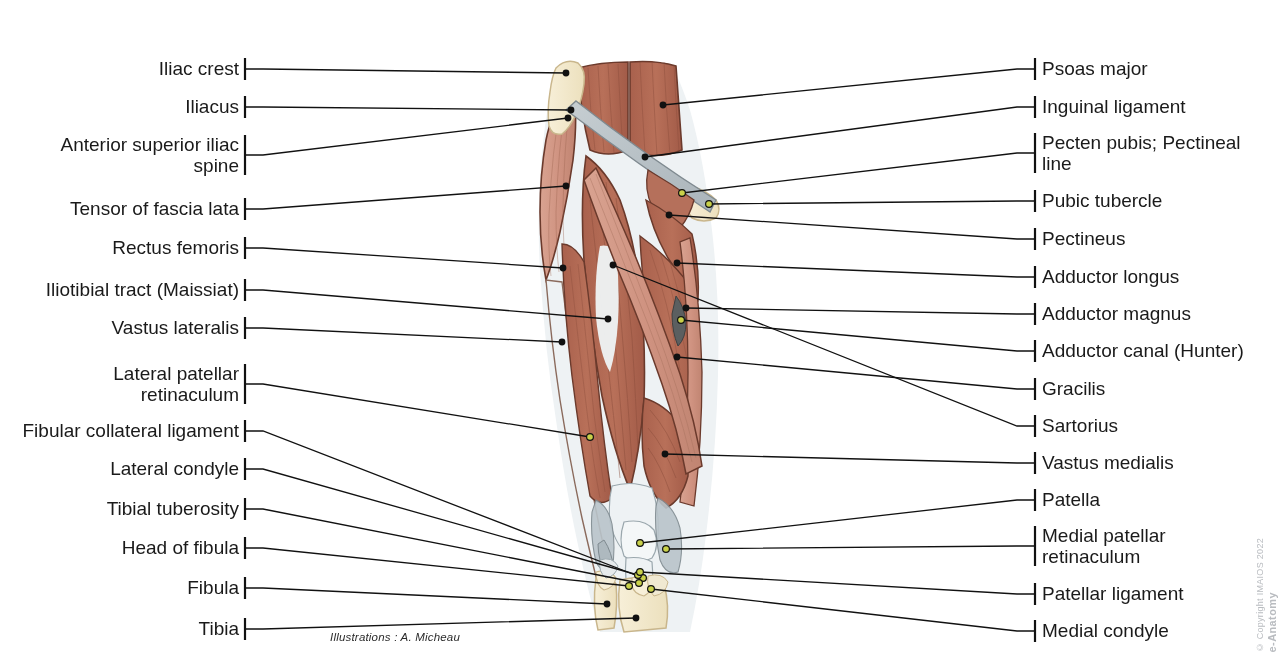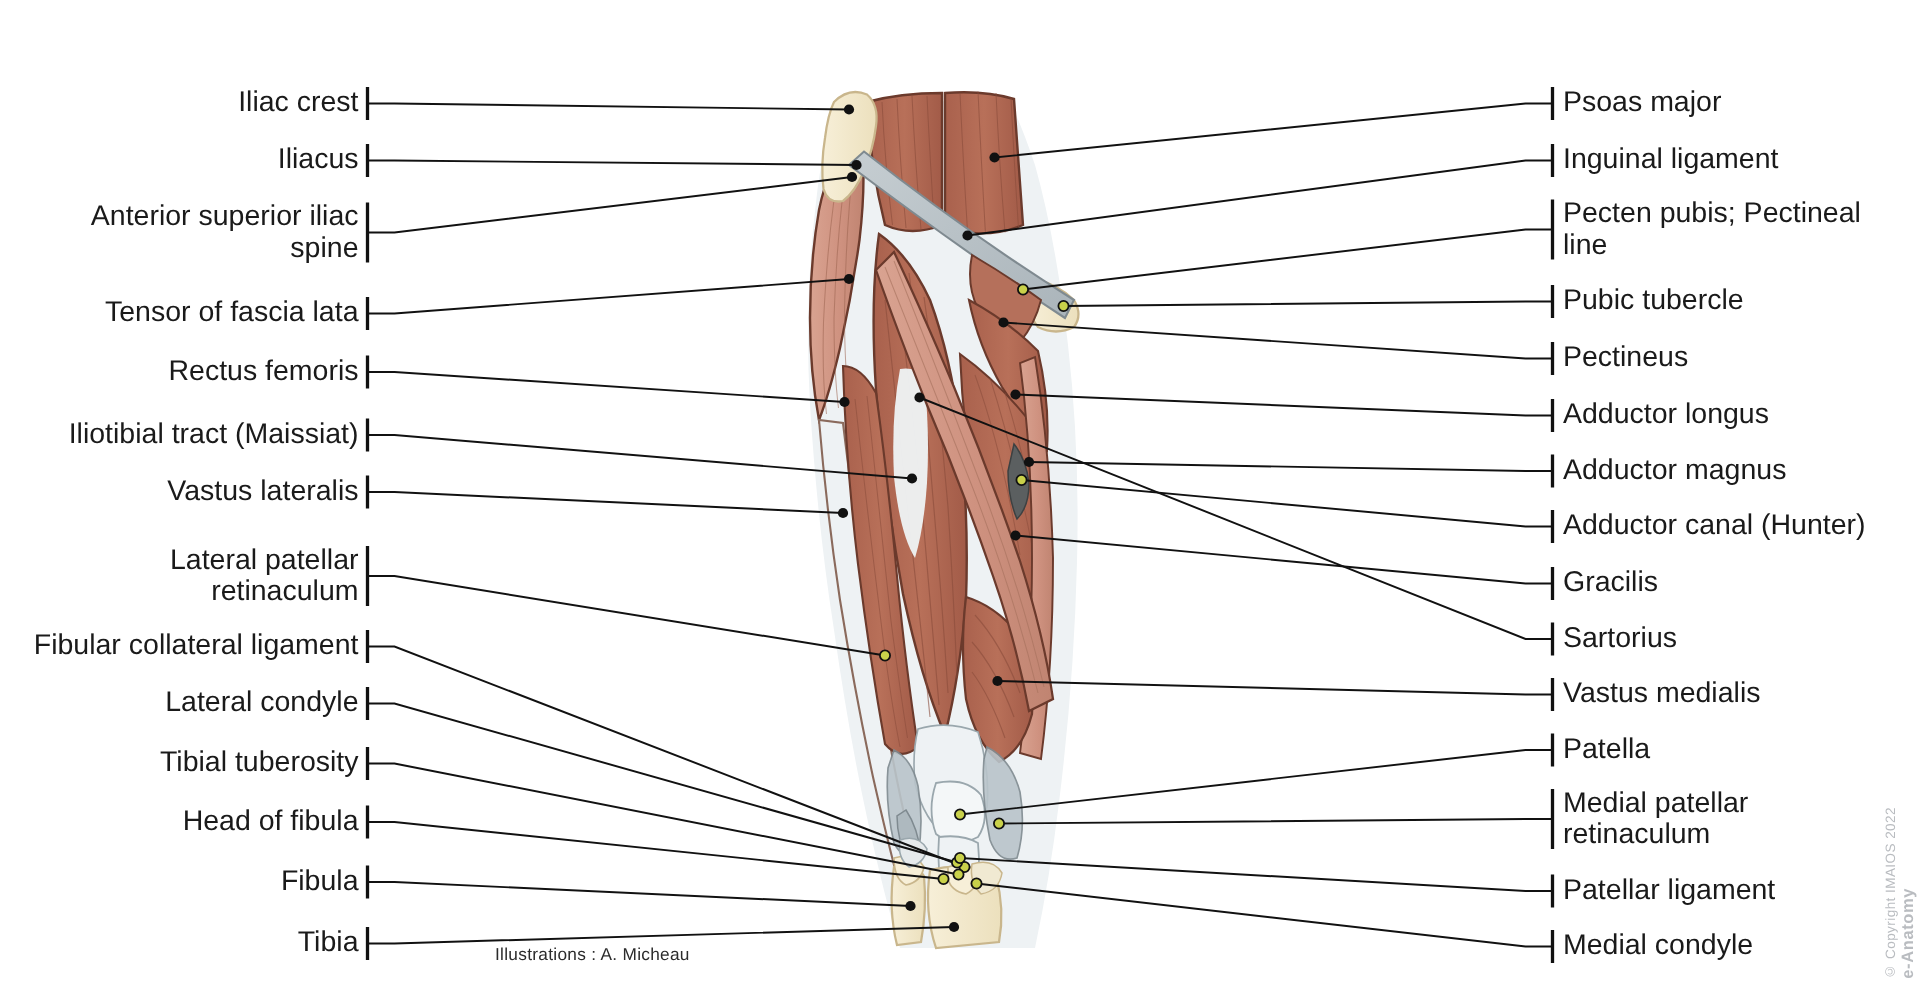--- a/index.html
+++ b/index.html
@@ -15,21 +15,21 @@
   .lbl{
     position:absolute;font-size:19px;line-height:21px;color:#1a1a1a;
     white-space:pre-line;
   }
   .lbl.left {text-align:right;}
   .lbl.right{text-align:left;}
 
   
   #credit{
     position:absolute;left:330px;top:631px;
-    font-size:11.5px;color:#2b2b2b;letter-spacing:.2px;
+    font-size:11.5px;color:#2b2b2b;letter-spacing:.2px;font-style:italic;
   }
   #watermark{
     position:absolute;right:2px;bottom:8px;
     width:34px;height:150px;
     display:flex;flex-direction:row-reverse;align-items:flex-end;justify-content:flex-start;
     gap:1px;pointer-events:none;
   }
   #watermark span{
     writing-mode:vertical-rl;transform:rotate(180deg);
     color:#b9bcc0;white-space:nowrap;

